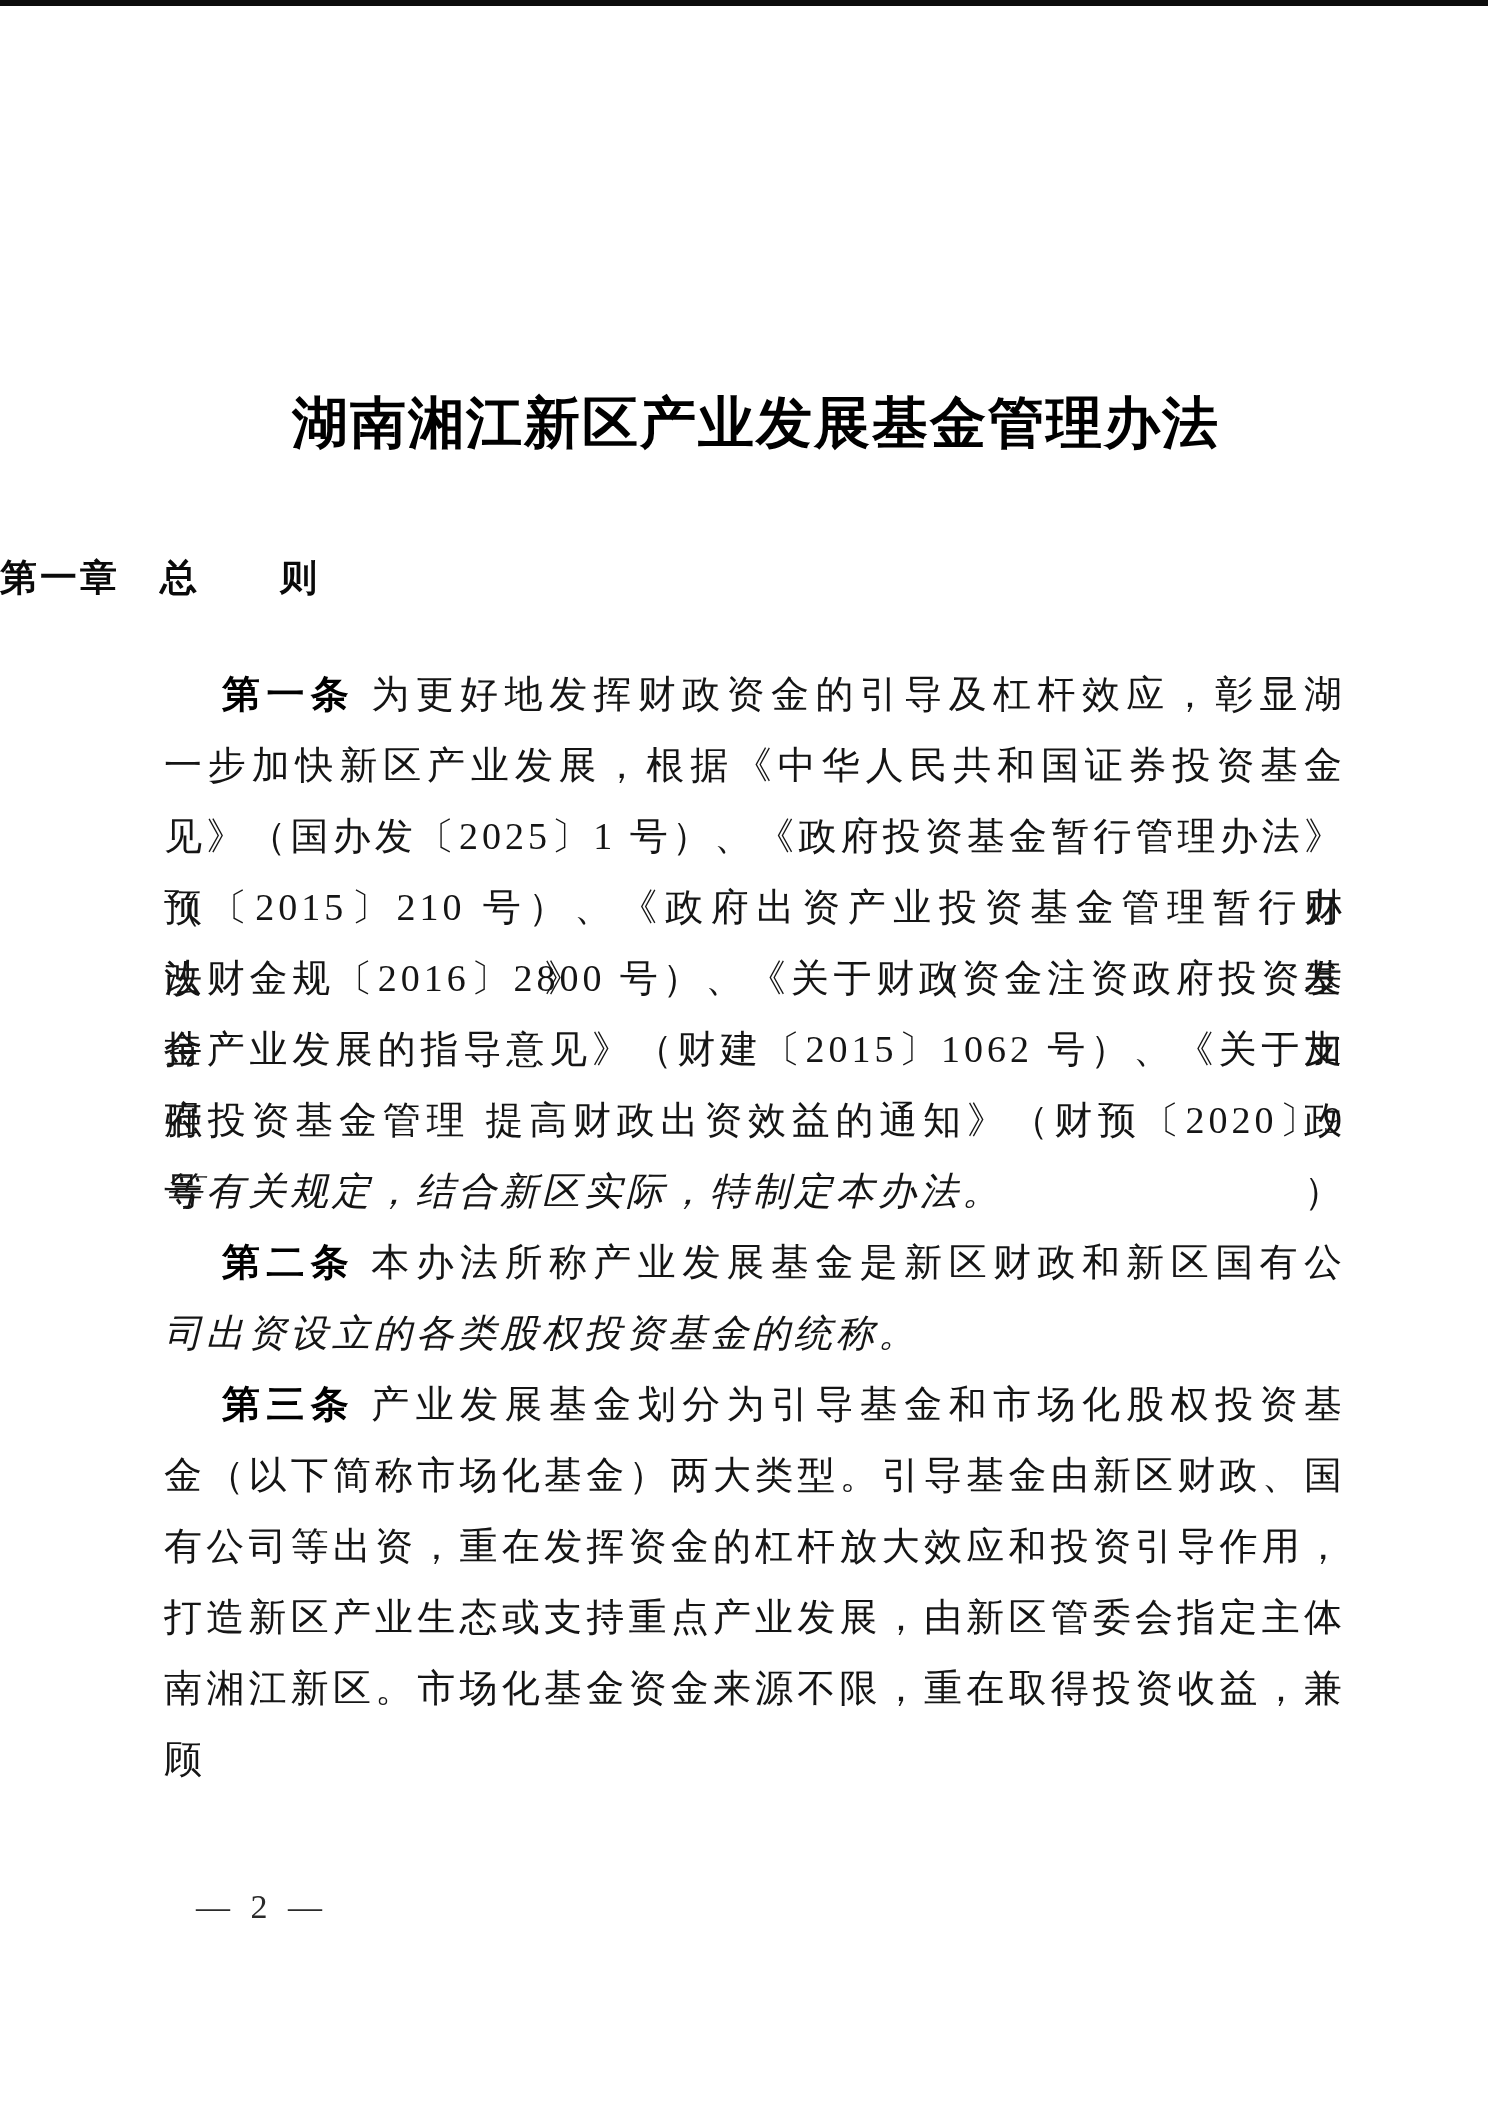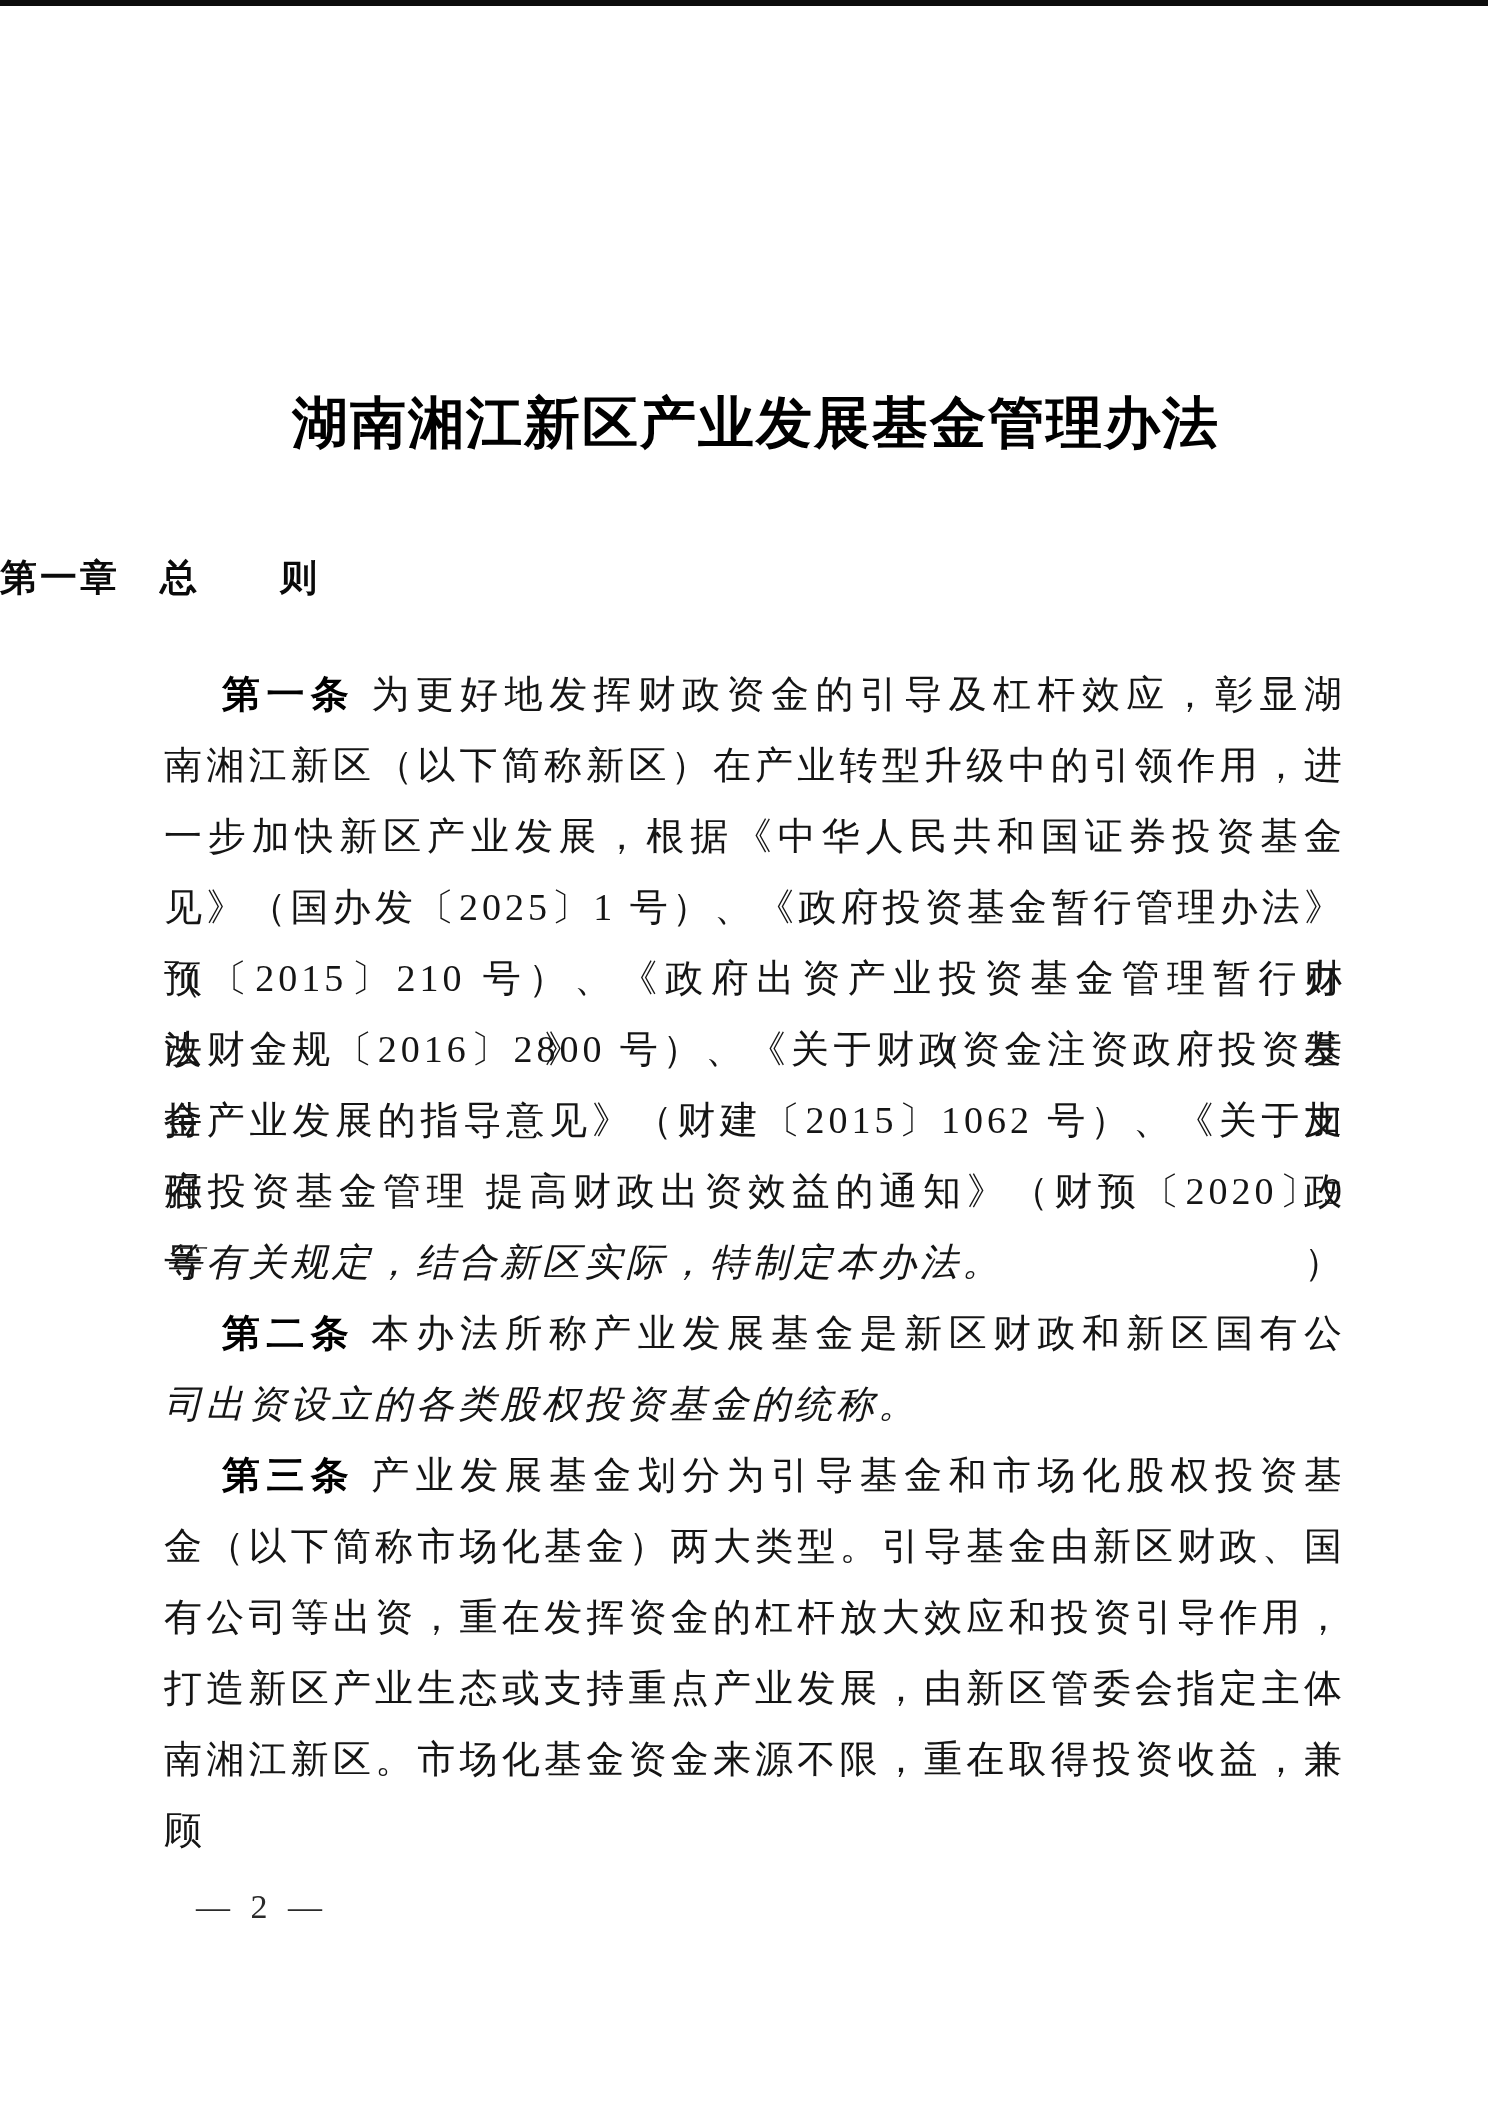--- a/index.html
+++ b/index.html
@@ -96,21 +96,20 @@
 
 <div class="page">
   <div class="topbar"></div>
 
   <h1 class="title">湖南湘江新区产业发展基金管理办法</h1>
 
   <h2 class="chapter">第一章　总　　则</h2>
 
   <div class="body">
     <div class="line indent"><span class="label">第一条</span><span>为更好地发挥财政资金的引导及杠杆效应，彰显湖</span></div>
-    <div class="line"><span>南湘江新区（以下简称新区）在产业转型升级中的引领作用，进</span></div>
     <div class="line"><span>一步加快新区产业发展，根据《中华人民共和国证券投资基金</span></div>
     <div class="line"><span>见》（国办发〔2025〕1 号）、《政府投资基金暂行管理办法》（财</span></div>
     <div class="line"><span>预〔2015〕210 号）、《政府出资产业投资基金管理暂行办法》（发</span></div>
     <div class="line"><span>改财金规〔2016〕2800 号）、《关于财政资金注资政府投资基金支</span></div>
     <div class="line"><span>持产业发展的指导意见》（财建〔2015〕1062 号）、《关于加强政</span></div>
     <div class="line"><span>府投资基金管理 提高财政出资效益的通知》（财预〔2020〕9 号）</span></div>
     <div class="line end"><span>等有关规定，结合新区实际，特制定本办法。</span></div>
     <div class="line indent"><span class="label">第二条</span><span>本办法所称产业发展基金是新区财政和新区国有公</span></div>
     <div class="line end"><span>司出资设立的各类股权投资基金的统称。</span></div>
     <div class="line indent"><span class="label">第三条</span><span>产业发展基金划分为引导基金和市场化股权投资基</span></div>

